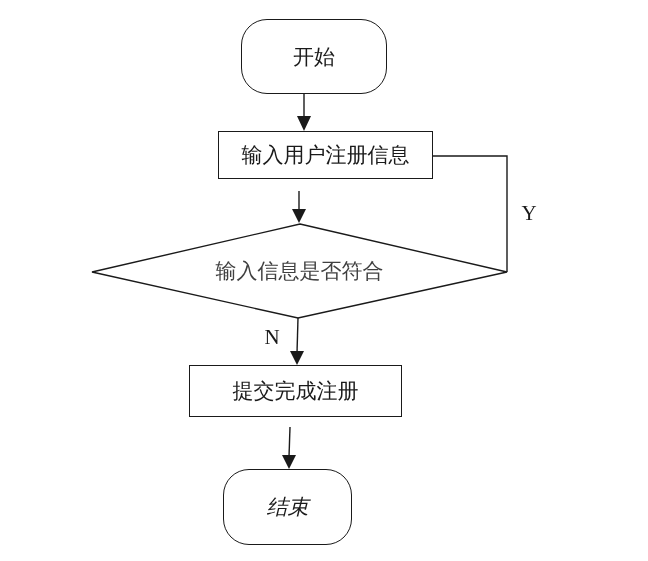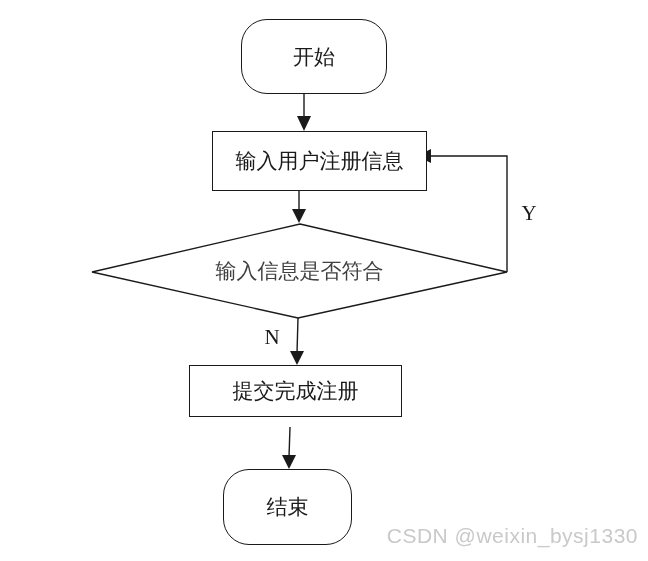--- a/index.html
+++ b/index.html
@@ -29,23 +29,23 @@
     align-items: center;
     justify-content: center;
     background: #ffffff;
     border: 1.5px solid #1a1a1a;
     font-size: 21px;
     color: #1a1a1a;
     white-space: nowrap;
   }
   .terminator { border-radius: 26px; }
   #node-start  { left: 241px; top: 19px;  width: 146px; height: 75px; }
-  #node-input  { left: 212px; top: 131px; width: 215px; height: 60px; }
+  #node-input  { left: 218px; top: 131px; width: 215px; height: 48px; }
   #node-submit { left: 189px; top: 365px; width: 213px; height: 52px; }
-  #node-end    { left: 223px; top: 469px; width: 129px; height: 76px; }
+  #node-end    { left: 223px; top: 469px; width: 129px; height: 76px; font-style: italic; }
   .diamond-label {
     position: absolute;
     z-index: 2;
     left: 92px;
     top: 257px;
     width: 415px;
     text-align: center;
     font-size: 21px;
     color: #404040;
     white-space: nowrap;
@@ -109,15 +109,14 @@
     <span>提交完成注册</span>
   </div>
 
   <div class="node terminator" id="node-end">
     <span>结束</span>
   </div>
 
   <div class="edge-label" id="label-n">N</div>
   <div class="edge-label" id="label-y">Y</div>
 
-  <div class="watermark" style="color: rgb(201, 201, 201);">CSDN @weixin_bysj1330</div>
 
 </div>
 
 </body></html>

